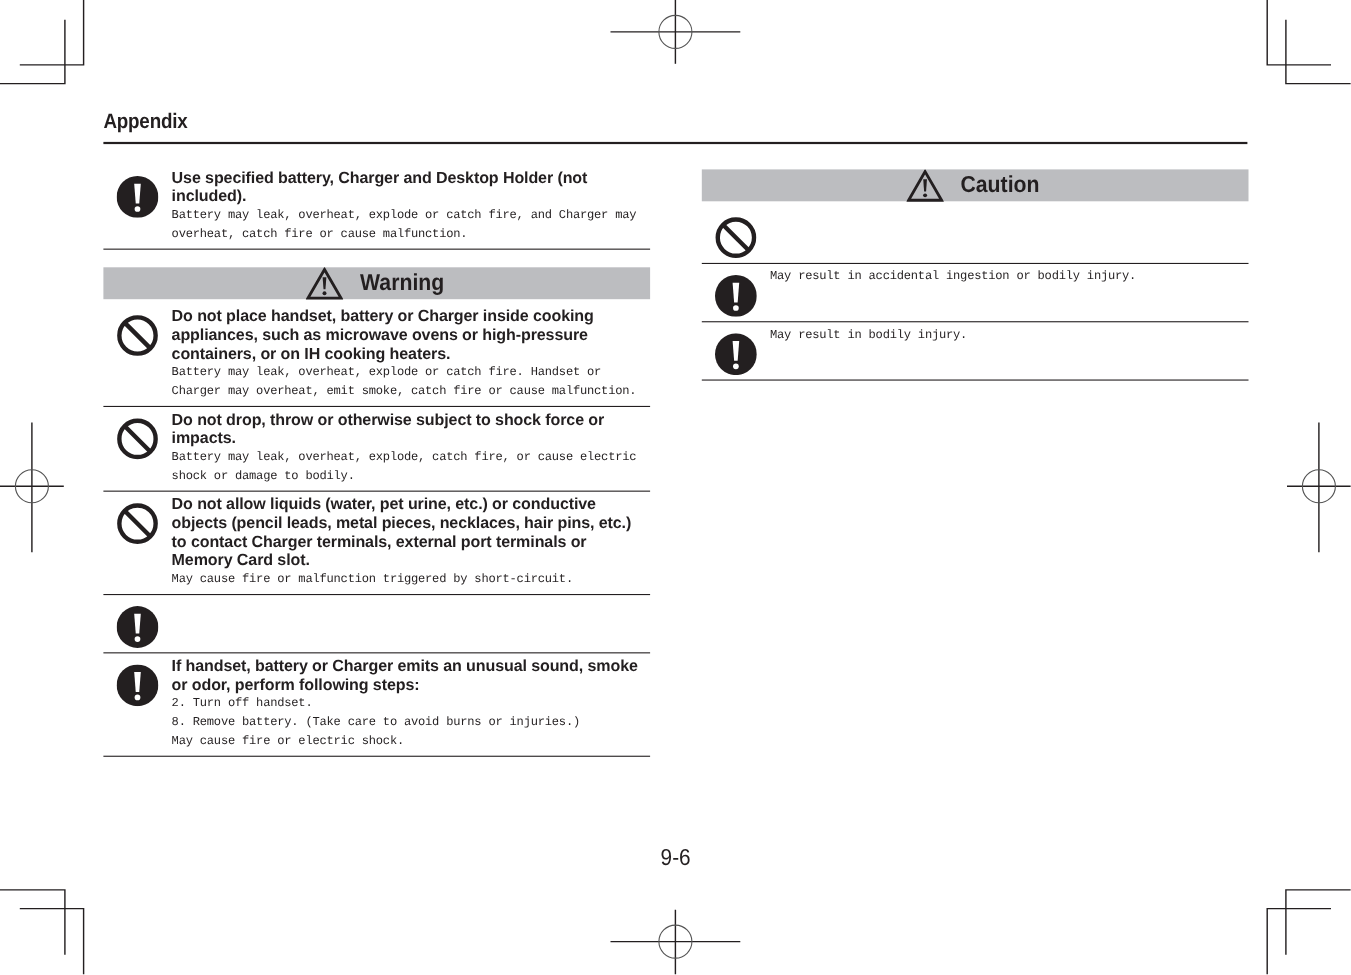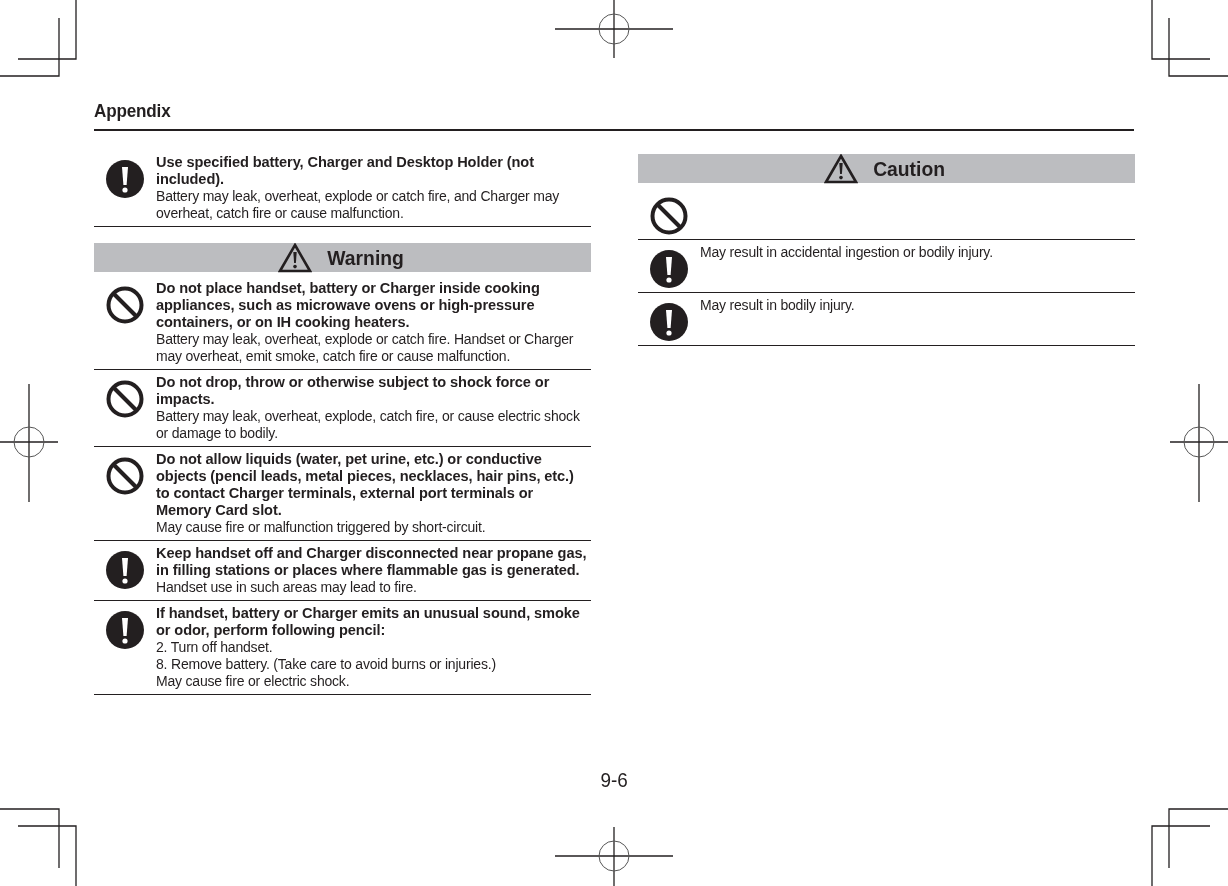--- a/index.html
+++ b/index.html
@@ -12,21 +12,21 @@
   .col { position: absolute; top: 150px; width: 497px; }
   .col.left { left: 94px; }
   .col.right { left: 638px; }
   .band { height: 29px; background: #bcbdc0; display: flex; align-items: center; justify-content: center; gap: 12px; margin-bottom: 4px; }
   .band .band-label { font-family: "Liberation Sans", sans-serif; font-weight: bold; font-size: 21px; color: #231f20; transform: scaleX(0.92); }
   .band svg { display: block; }
   .item { display: flex; border-bottom: 1.2px solid #231f20; padding: 4px 0 4px 0; }
   .item .icon { width: 62px; flex: 0 0 62px; display: flex; justify-content: center; padding-top: 6px; }
   .item .text { flex: 1; font-family: "Liberation Sans", sans-serif; }
   .item .title { font-weight: bold; font-size: 14.6px; line-height: 17px; letter-spacing: -0.1px; }
-  .item .body { font-size: 14px; line-height: 17px; letter-spacing: -0.2px; }
+  .item .body { font-size: 11px; line-height: 17px; letter-spacing: -0.2px; font-family: Liberation Mono, monospace; }
   .page-number { position: absolute; left: 599px; top: 768px; font-family: "Liberation Sans", sans-serif; font-size: 21px; transform: scaleX(0.9); }
 </style>
 </head>
 <body>
 
 <svg class="crop" width="1228" height="886" viewBox="0 0 1228 886">
   <g stroke="#231f20" stroke-width="1.3" fill="none">
 
     <polyline points="76,0 76,59 18,59"></polyline>
     <polyline points="59,18 59,76 0,76"></polyline>
@@ -132,36 +132,32 @@
   </div>
 
   <div class="item">
     <div class="icon">
       <svg width="38" height="38" viewBox="0 0 38 38">
           <circle cx="19" cy="19" r="19" fill="#231f20"></circle>
           <path d="M16 7 H22 L20.6 25 H17.4 Z" fill="#fff"></path>
           <circle cx="19" cy="30" r="2.6" fill="#fff"></circle>
         </svg>
     </div>
-    <div class="text">
-      <div class="title">Keep handset off and Charger disconnected near propane gas, in filling stations or places where flammable gas is generated.</div>
-      <div class="body">Handset use in such areas may lead to fire.</div>
-    </div>
-  </div>
-
-  <div class="item">
-    <div class="icon">
-      <svg width="38" height="38" viewBox="0 0 38 38">
-          <circle cx="19" cy="19" r="19" fill="#231f20"></circle>
-          <path d="M16 7 H22 L20.6 25 H17.4 Z" fill="#fff"></path>
-          <circle cx="19" cy="30" r="2.6" fill="#fff"></circle>
-        </svg>
-    </div>
-    <div class="text">
-      <div class="title">If handset, battery or Charger emits an unusual sound, smoke or odor, perform following pencil:</div>
+  </div>
+
+  <div class="item">
+    <div class="icon">
+      <svg width="38" height="38" viewBox="0 0 38 38">
+          <circle cx="19" cy="19" r="19" fill="#231f20"></circle>
+          <path d="M16 7 H22 L20.6 25 H17.4 Z" fill="#fff"></path>
+          <circle cx="19" cy="30" r="2.6" fill="#fff"></circle>
+        </svg>
+    </div>
+    <div class="text">
+      <div class="title">If handset, battery or Charger emits an unusual sound, smoke or odor, perform following steps:</div>
       <div class="body">2. Turn off handset.</div>
       <div class="body">8. Remove battery. (Take care to avoid burns or injuries.)</div>
       <div class="body">May cause fire or electric shock.</div>
     </div>
   </div>
 </div>
 
 <div class="col right" style="top:154px">
   <div class="band">
     <span>

